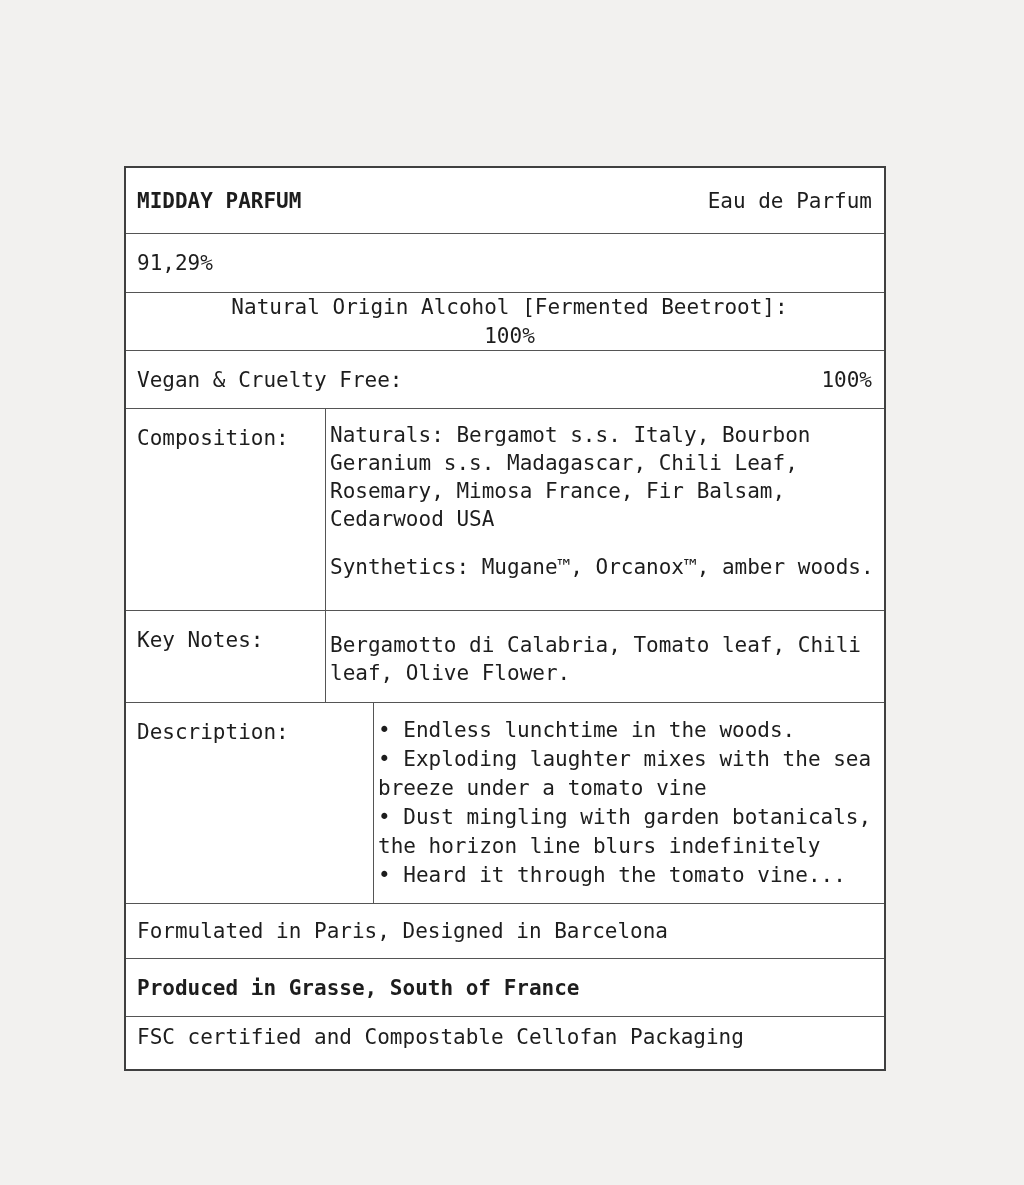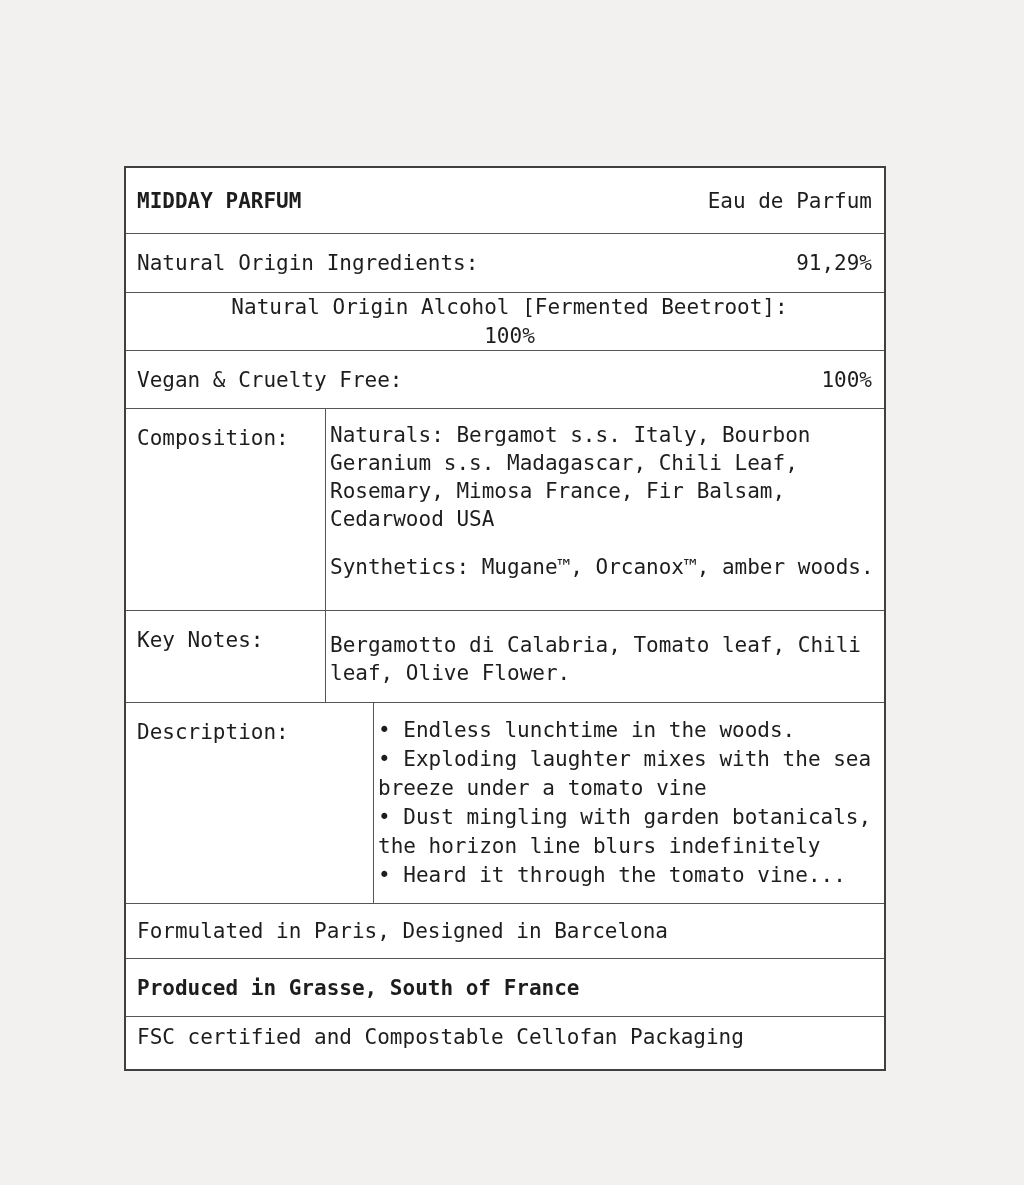--- a/index.html
+++ b/index.html
@@ -62,21 +62,20 @@
 <body>
 
 <div class="card">
 
   <div class="row r1 flex-row">
     <span class="bold">MIDDAY PARFUM</span>
     <span>Eau de Parfum</span>
   </div>
 
   <div class="row r2 flex-row">
-    <span>Natural Origin Ingredients:</span>
     <span>91,29%</span>
   </div>
 
   <div class="row r3 flex-row indent">
     <span>Natural Origin Alcohol [Fermented Beetroot]:</span>
     <span>100%</span>
   </div>
 
   <div class="row r4 flex-row">
     <span>Vegan &amp; Cruelty Free:</span>

